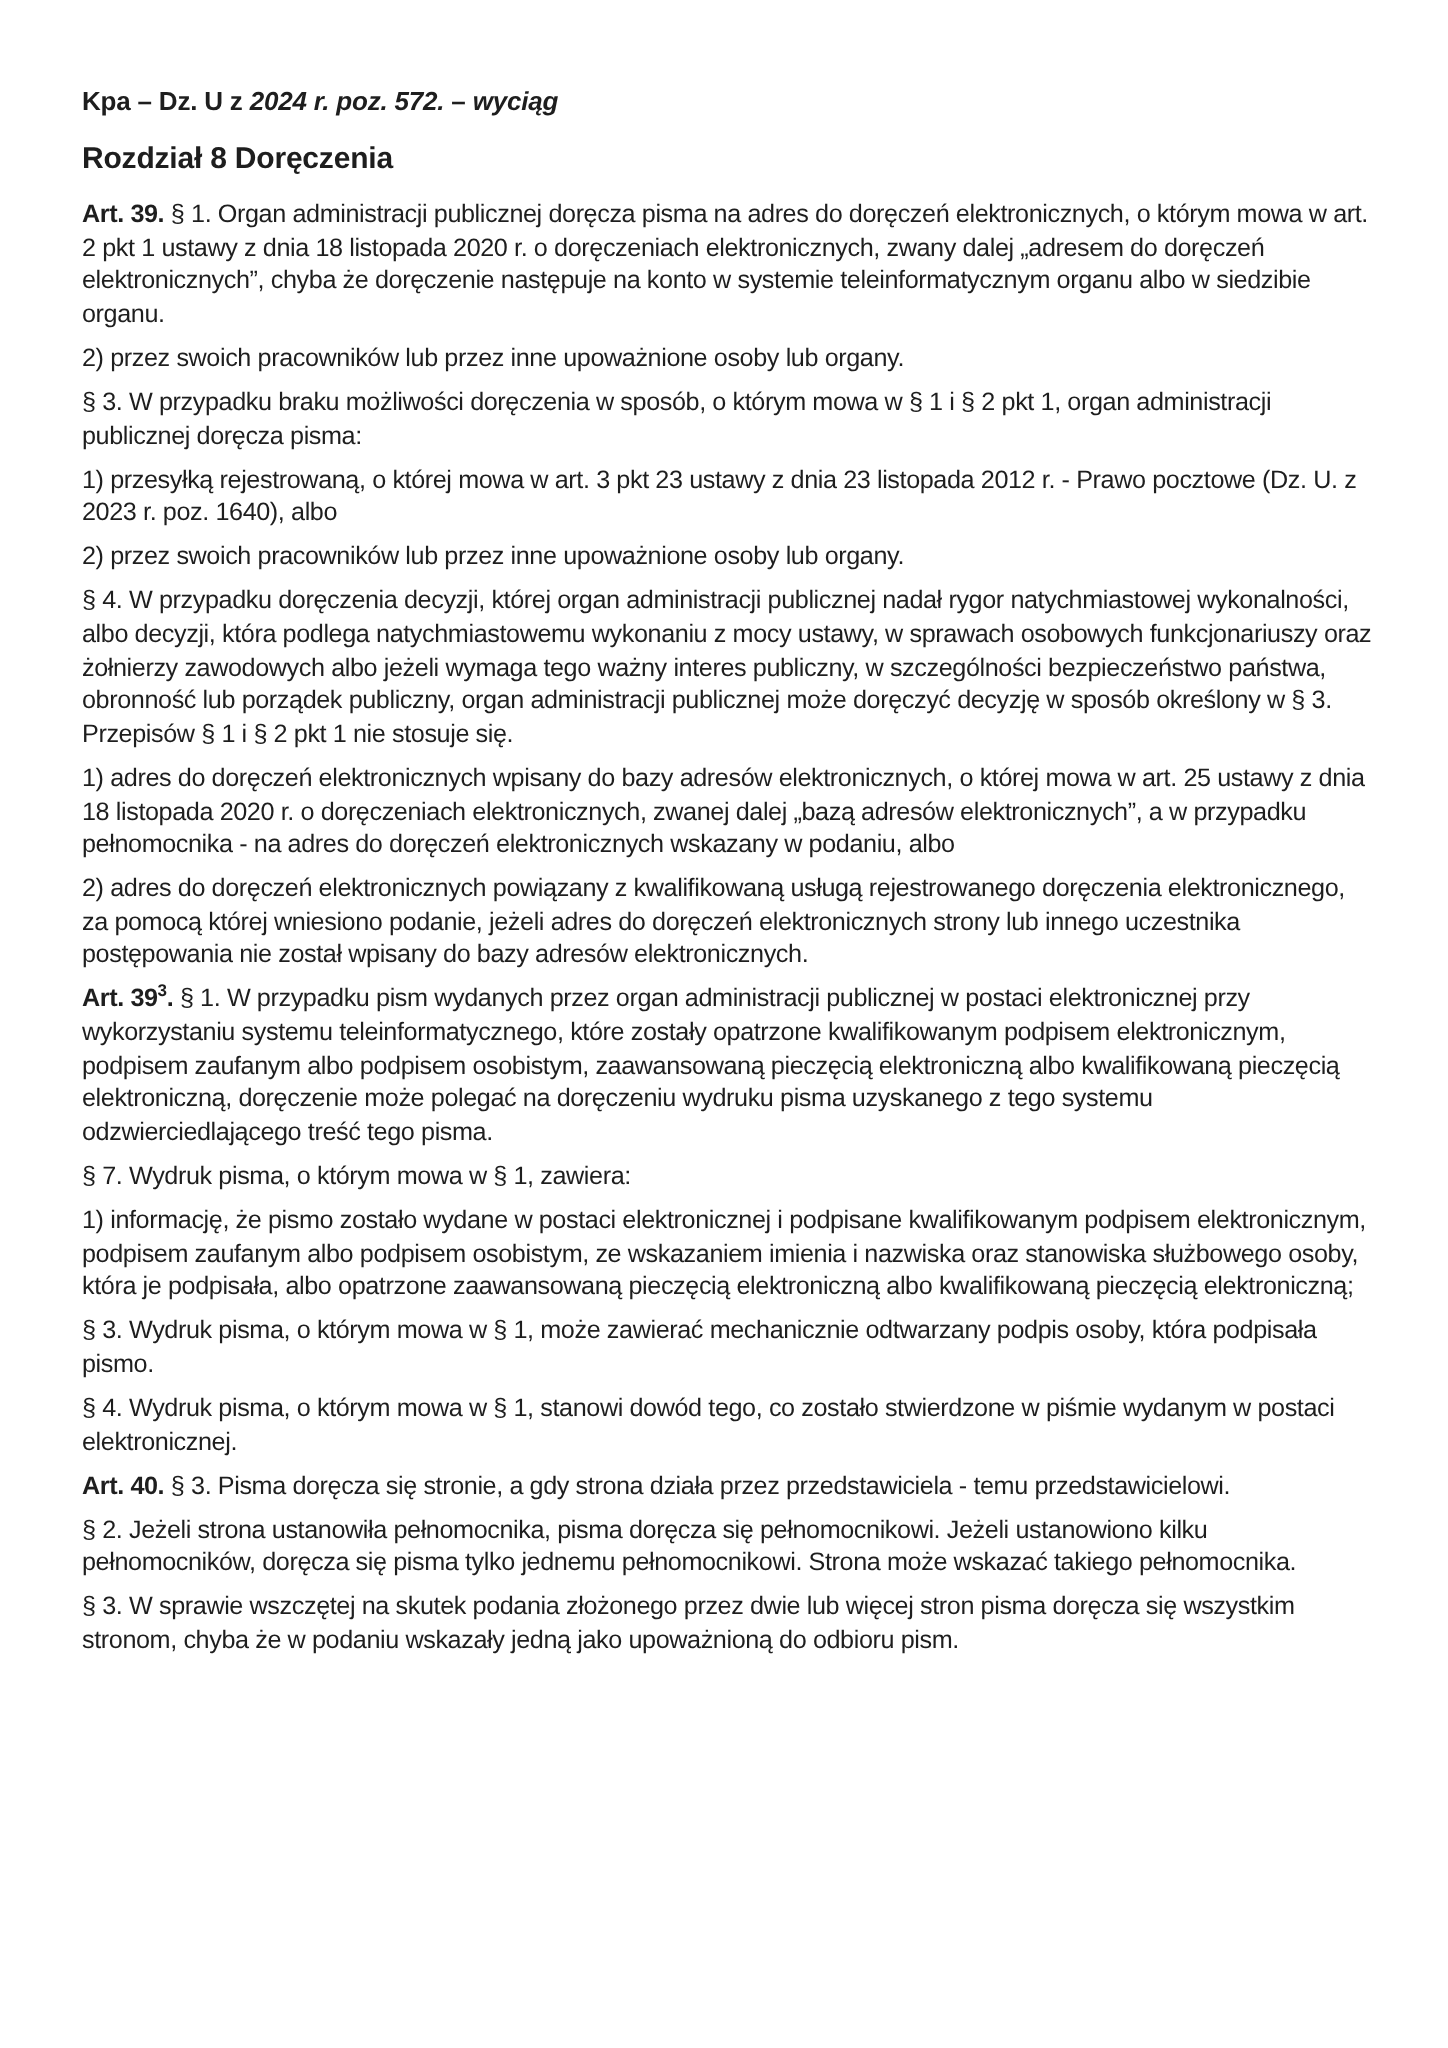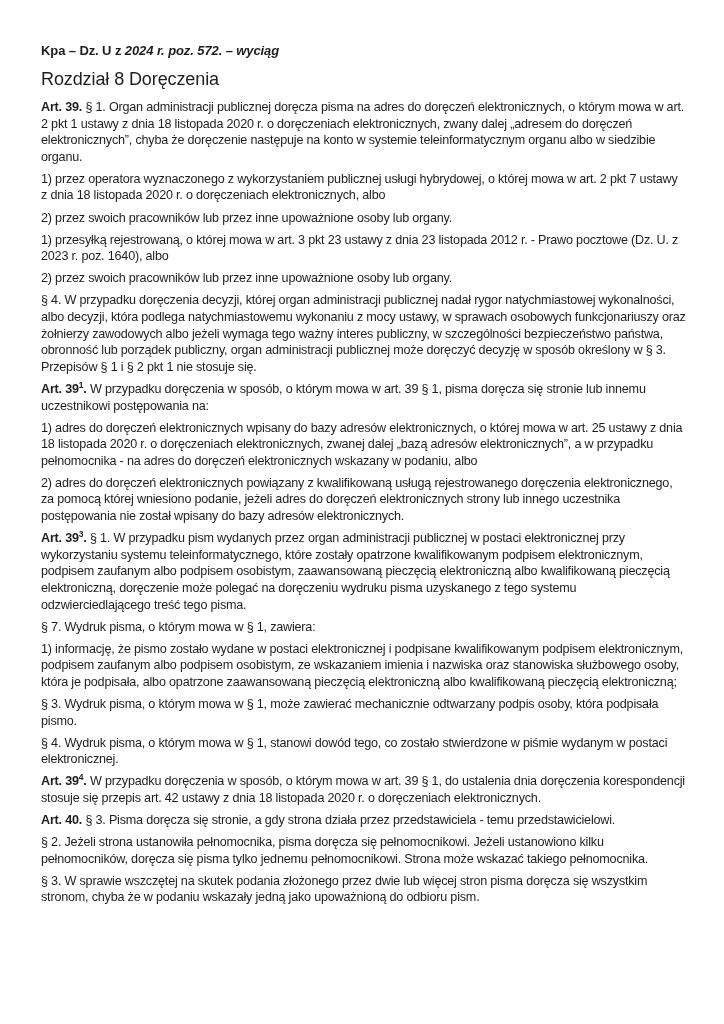--- a/index.html
+++ b/index.html
@@ -24,22 +24,22 @@
   }
   .doc-header {
     font-size: 13px;
     font-weight: bold;
     letter-spacing: -0.1px;
     margin: 0 0 12px 0;
     line-height: 17px;
   }
   .doc-header .it { font-style: italic; }
   .chapter-title {
-    font-size: 18px;
-    font-weight: normal;
+    font-size: 15px;
+    font-weight: bold;
     letter-spacing: -0.1px;
     margin: 0 0 11px 0;
     line-height: 17px;
   }
   .para {
     font-size: 12.6px;
     line-height: 16.6px;
     letter-spacing: -0.2px;
     margin: 0 0 5.5px 0;
     text-align: left;
@@ -57,49 +57,47 @@
 
 <div class="page">
 
   <p class="doc-header"><span>Kpa – Dz. U z </span><span class="it">2024 r. poz.  572.</span><span> – </span><span class="it">wyciąg</span></p>
 
   <p class="chapter-title">Rozdział 8 Doręczenia</p>
 
   <p class="para"><b class="lead">Art. 39.</b><sup></sup><b class="lead"></b><span> § 1. Organ administracji publicznej doręcza pisma na adres do doręczeń elektronicznych, o którym mowa w art. 2 pkt 1 ustawy z dnia 18 listopada 2020 r. o doręczeniach elektronicznych, zwany dalej „adresem do doręczeń elektronicznych”, chyba że doręczenie następuje na konto w systemie teleinformatycznym organu albo w siedzibie organu.</span></p>
 
 
-  <p class="para"><b class="lead"></b><sup></sup><b class="lead"></b><span>1) przez operatora wyznaczonego z wykorzystaniem publicznej usługi hybrydowej, o której mowa w art. 2 pkt 7 ustawy z dnia 18 listopada 2020 r. o doręczeniach elektronicznych, albo</span></p>
 
   <p class="para"><b class="lead"></b><sup></sup><b class="lead"></b><span>2) przez swoich pracowników lub przez inne upoważnione osoby lub organy.</span></p>
 
+  <p class="para"><b class="lead"></b><sup></sup><b class="lead"></b><span>§ 3. W przypadku braku możliwości doręczenia w sposób, o którym mowa w § 1 i § 2 pkt 1, organ administracji publicznej doręcza pisma:</span></p>
 
   <p class="para"><b class="lead"></b><sup></sup><b class="lead"></b><span>1) przesyłką rejestrowaną, o której mowa w art. 3 pkt 23 ustawy z dnia 23 listopada 2012 r. - Prawo pocztowe (Dz. U. z 2023 r. poz. 1640), albo</span></p>
 
   <p class="para"><b class="lead"></b><sup></sup><b class="lead"></b><span>2) przez swoich pracowników lub przez inne upoważnione osoby lub organy.</span></p>
 
   <p class="para"><b class="lead"></b><sup></sup><b class="lead"></b><span>§ 4. W przypadku doręczenia decyzji, której organ administracji publicznej nadał rygor natychmiastowej wykonalności, albo decyzji, która podlega natychmiastowemu wykonaniu z mocy ustawy, w sprawach osobowych funkcjonariuszy oraz żołnierzy zawodowych albo jeżeli wymaga tego ważny interes publiczny, w szczególności bezpieczeństwo państwa, obronność lub porządek publiczny, organ administracji publicznej może doręczyć decyzję w sposób określony w § 3. Przepisów § 1 i § 2 pkt 1 nie stosuje się.</span></p>
 
-  <p class="para"><b class="lead">Art. 39</b><sup>1</sup><b class="lead">.</b><span> W przypadku doręczenia w sposób, o którym mowa w art. 39 § 1, pisma doręcza się stronie lub innemu uczestnikowi postępowania na:</span></p>
 
   <p class="para"><b class="lead"></b><sup></sup><b class="lead"></b><span>1) adres do doręczeń elektronicznych wpisany do bazy adresów elektronicznych, o której mowa w art. 25 ustawy z dnia 18 listopada 2020 r. o doręczeniach elektronicznych, zwanej dalej „bazą adresów elektronicznych”, a w przypadku pełnomocnika - na adres do doręczeń elektronicznych wskazany w podaniu, albo</span></p>
 
   <p class="para"><b class="lead"></b><sup></sup><b class="lead"></b><span>2) adres do doręczeń elektronicznych powiązany z kwalifikowaną usługą rejestrowanego doręczenia elektronicznego, za pomocą której wniesiono podanie, jeżeli adres do doręczeń elektronicznych strony lub innego uczestnika postępowania nie został wpisany do bazy adresów elektronicznych.</span></p>
 
   <p class="para"><b class="lead">Art. 39</b><sup>3</sup><b class="lead">.</b><span> § 1. W przypadku pism wydanych przez organ administracji publicznej w postaci elektronicznej przy wykorzystaniu systemu teleinformatycznego, które zostały opatrzone kwalifikowanym podpisem elektronicznym, podpisem zaufanym albo podpisem osobistym, zaawansowaną pieczęcią elektroniczną albo kwalifikowaną pieczęcią elektroniczną, doręczenie może polegać na doręczeniu wydruku pisma uzyskanego z tego systemu odzwierciedlającego treść tego pisma.</span></p>
 
   <p class="para"><b class="lead"></b><sup></sup><b class="lead"></b><span>§ 7. Wydruk pisma, o którym mowa w § 1, zawiera:</span></p>
 
   <p class="para"><b class="lead"></b><sup></sup><b class="lead"></b><span>1) informację, że pismo zostało wydane w postaci elektronicznej i podpisane kwalifikowanym podpisem elektronicznym, podpisem zaufanym albo podpisem osobistym, ze wskazaniem imienia i nazwiska oraz stanowiska służbowego osoby, która je podpisała, albo opatrzone zaawansowaną pieczęcią elektroniczną albo kwalifikowaną pieczęcią elektroniczną;</span></p>
 
 
   <p class="para"><b class="lead"></b><sup></sup><b class="lead"></b><span>§ 3. Wydruk pisma, o którym mowa w § 1, może zawierać mechanicznie odtwarzany podpis osoby, która podpisała pismo.</span></p>
 
   <p class="para"><b class="lead"></b><sup></sup><b class="lead"></b><span>§ 4. Wydruk pisma, o którym mowa w § 1, stanowi dowód tego, co zostało stwierdzone w piśmie wydanym w postaci elektronicznej.</span></p>
 
-  <p class="para"><b class="lead">Art. 39</b><sup>4</sup><b class="lead">.</b><span> W przypadku doręczenia w sposób, o którym mowa w art. 39 § 1, do ustalenia dnia doręczenia korespondencji stosuje się przepis art. 42 ustawy z dnia 18 listopada 2020 r. o doręczeniach elektronicznych.</span></p>
 
   <p class="para"><b class="lead">Art. 40.</b><sup></sup><b class="lead"></b><span> § 3. Pisma doręcza się stronie, a gdy strona działa przez przedstawiciela - temu przedstawicielowi.</span></p>
 
   <p class="para"><b class="lead"></b><sup></sup><b class="lead"></b><span>§ 2. Jeżeli strona ustanowiła pełnomocnika, pisma doręcza się pełnomocnikowi. Jeżeli ustanowiono kilku pełnomocników, doręcza się pisma tylko jednemu pełnomocnikowi. Strona może wskazać takiego pełnomocnika.</span></p>
 
   <p class="para"><b class="lead"></b><sup></sup><b class="lead"></b><span>§ 3. W sprawie wszczętej na skutek podania złożonego przez dwie lub więcej stron pisma doręcza się wszystkim stronom, chyba że w podaniu wskazały jedną jako upoważnioną do odbioru pism.</span></p>
 
 </div>
 
 </body></html>

